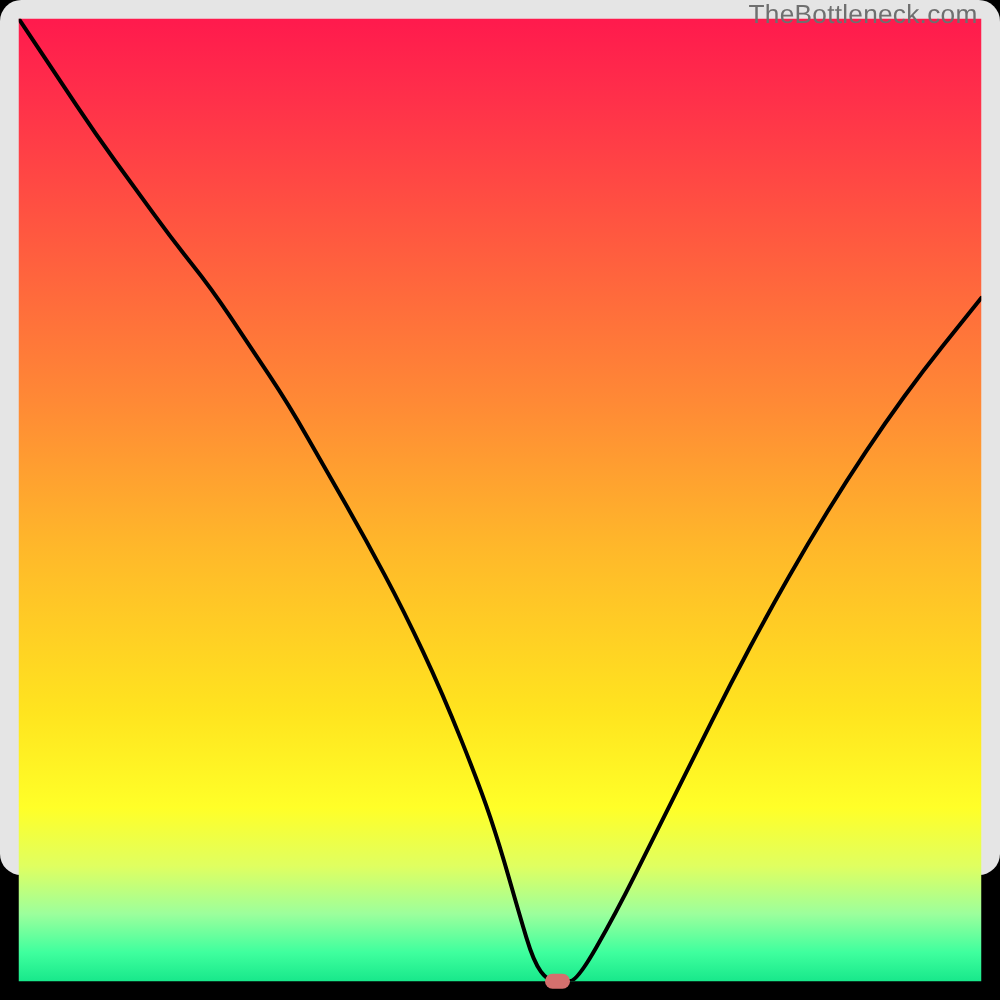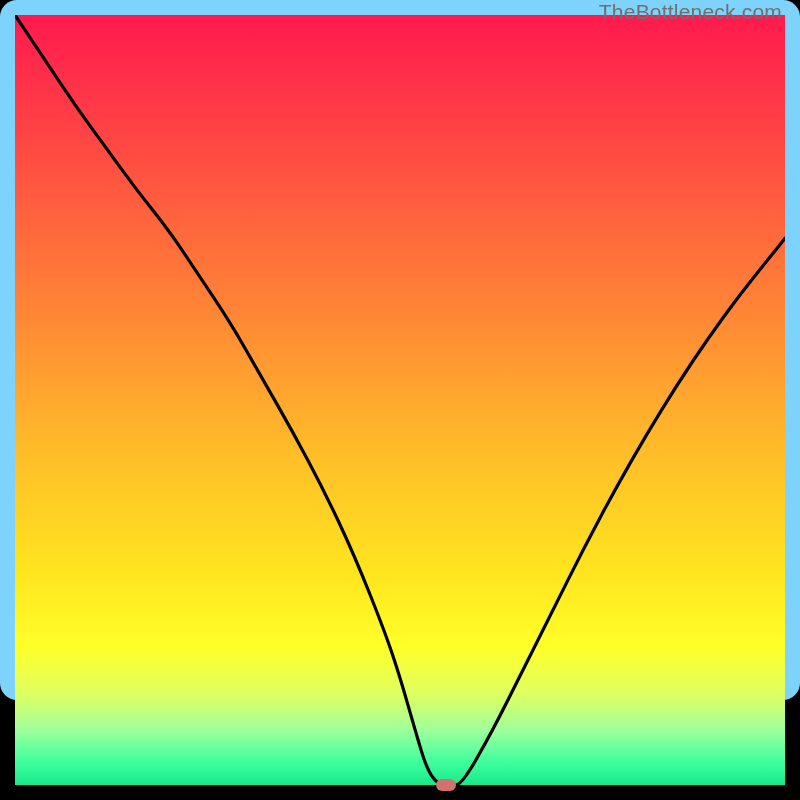--- a/index.html
+++ b/index.html
@@ -8,21 +8,21 @@
     width: 800px;
     height: 800px;
     background: #000;
     overflow: hidden;
     font-family: Arial, Helvetica, sans-serif;
   }
   .frame {
     position: relative;
     width: 800px;
     height: 700px;
-    background: #7dd3fc;
+    background: #e5e5e5;
     border-radius: 17px;
   }
   .plot {
     position: absolute;
     left: 15px;
     top: 15px;
     width: 770px;
     height: 770px;
     
     background: linear-gradient(

